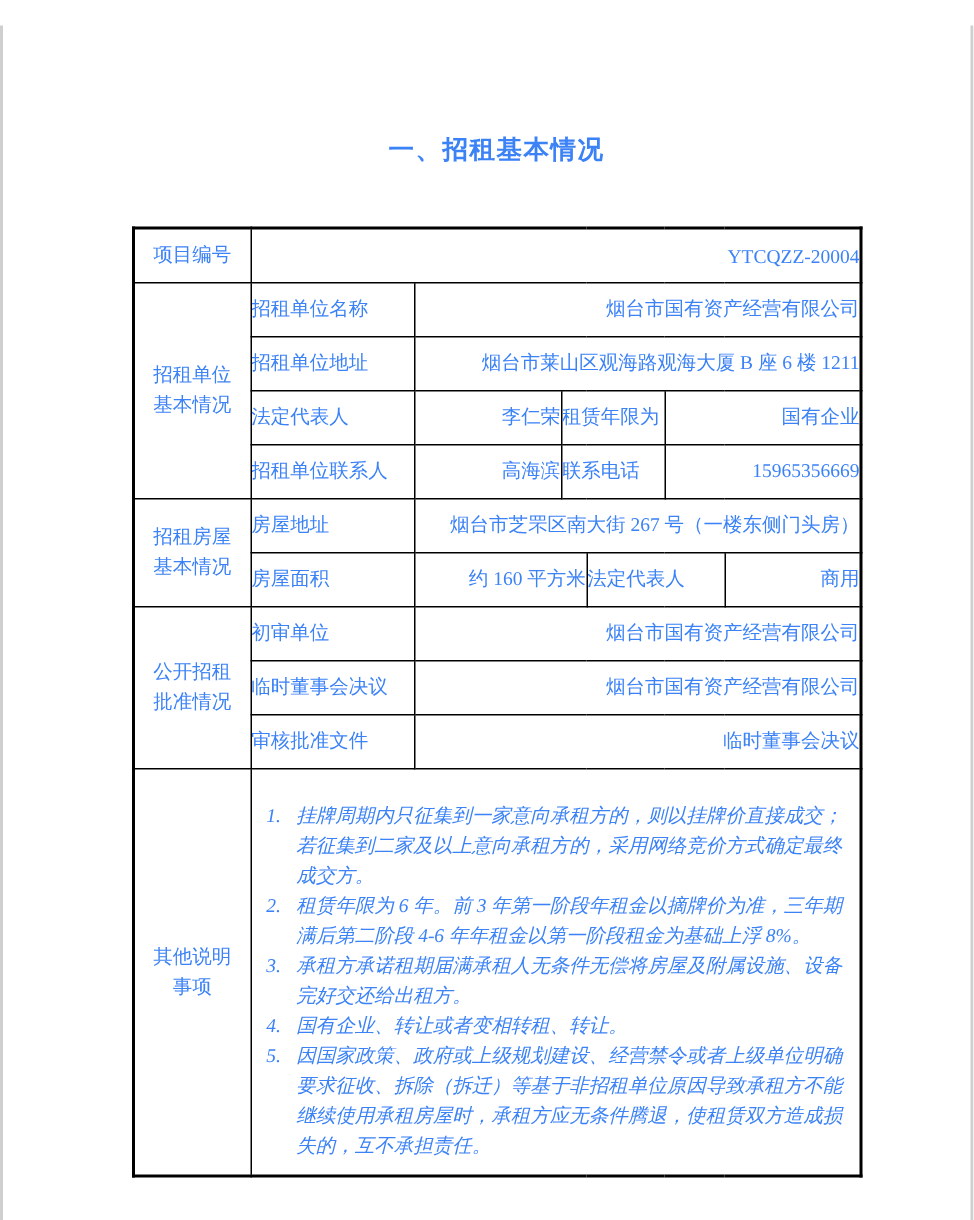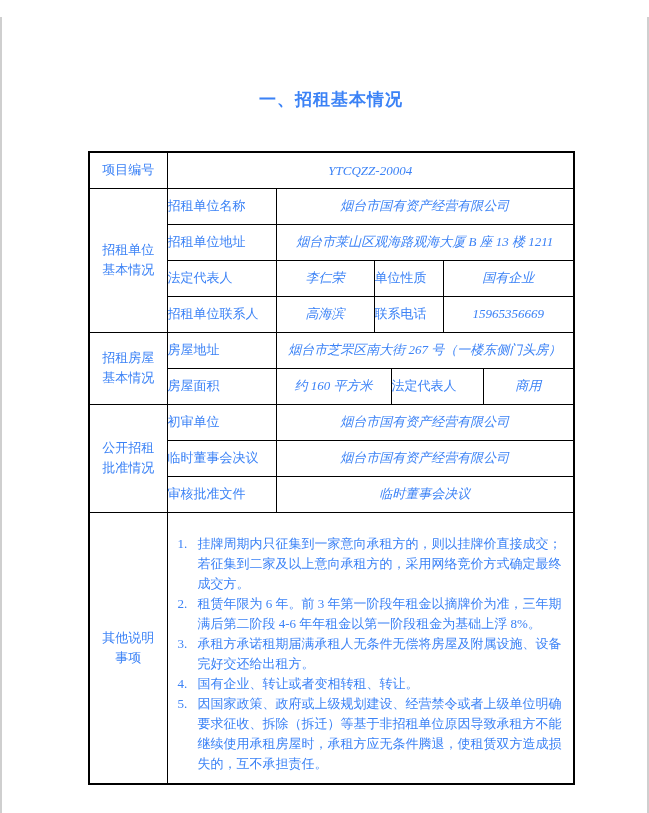--- a/index.html
+++ b/index.html
@@ -43,29 +43,30 @@
     overflow: hidden;
   }
   td.hdr { text-align: center; }
   td.hdr .wrap4 {
     display: inline-block;
     width: 4.3em;
     text-align: center;
     line-height: 1.55;
   }
   td.lbl { text-align: left; line-height: 1.5; }
-  td.val { text-align: center; padding-left: 8px; padding-right: 4px; line-height: 1.5; font-style: italic; }
+  td.val { text-align: right; padding-left: 8px; padding-right: 4px; line-height: 1.5; }
   tr.r { height: 36px; }
   tr.notes-row { height: 272px; }
   td.notes-cell { vertical-align: top; }
   ol.notes-list {
     margin: 13px 4px 0 8px;
     padding: 0;
     list-style: none;
     counter-reset: note;
+    font-style: italic;
   }
   ol.notes-list li {
     position: relative;
     padding-left: 22px;
     line-height: 20px;
     counter-increment: note;
   }
   ol.notes-list li::before {
     content: counter(note) ".";
     position: absolute;
@@ -97,26 +98,26 @@
       <td class="val" colspan="6">YTCQZZ-20004</td>
     </tr>
 
     <tr class="r">
       <td class="hdr" rowspan="4"><span class="wrap4">招租单位基本情况</span></td>
       <td class="lbl">招租单位名称</td>
       <td class="val" colspan="5">烟台市国有资产经营有限公司</td>
     </tr>
     <tr class="r">
       <td class="lbl">招租单位地址</td>
-      <td class="val" colspan="5">烟台市莱山区观海路观海大厦 B 座 13 楼 1211</td>
+      <td class="val" colspan="5">烟台市莱山区观海路观海大厦 B 座 6 楼 1211</td>
     </tr>
     <tr class="r">
       <td class="lbl">法定代表人</td>
       <td class="val">李仁荣</td>
-      <td class="lbl" colspan="2">单位性质</td>
+      <td class="lbl" colspan="2">租赁年限为</td>
       <td class="val" colspan="2">国有企业</td>
     </tr>
     <tr class="r">
       <td class="lbl">招租单位联系人</td>
       <td class="val">高海滨</td>
       <td class="lbl" colspan="2">联系电话</td>
       <td class="val" colspan="2">15965356669</td>
     </tr>
 
     <tr class="r">

